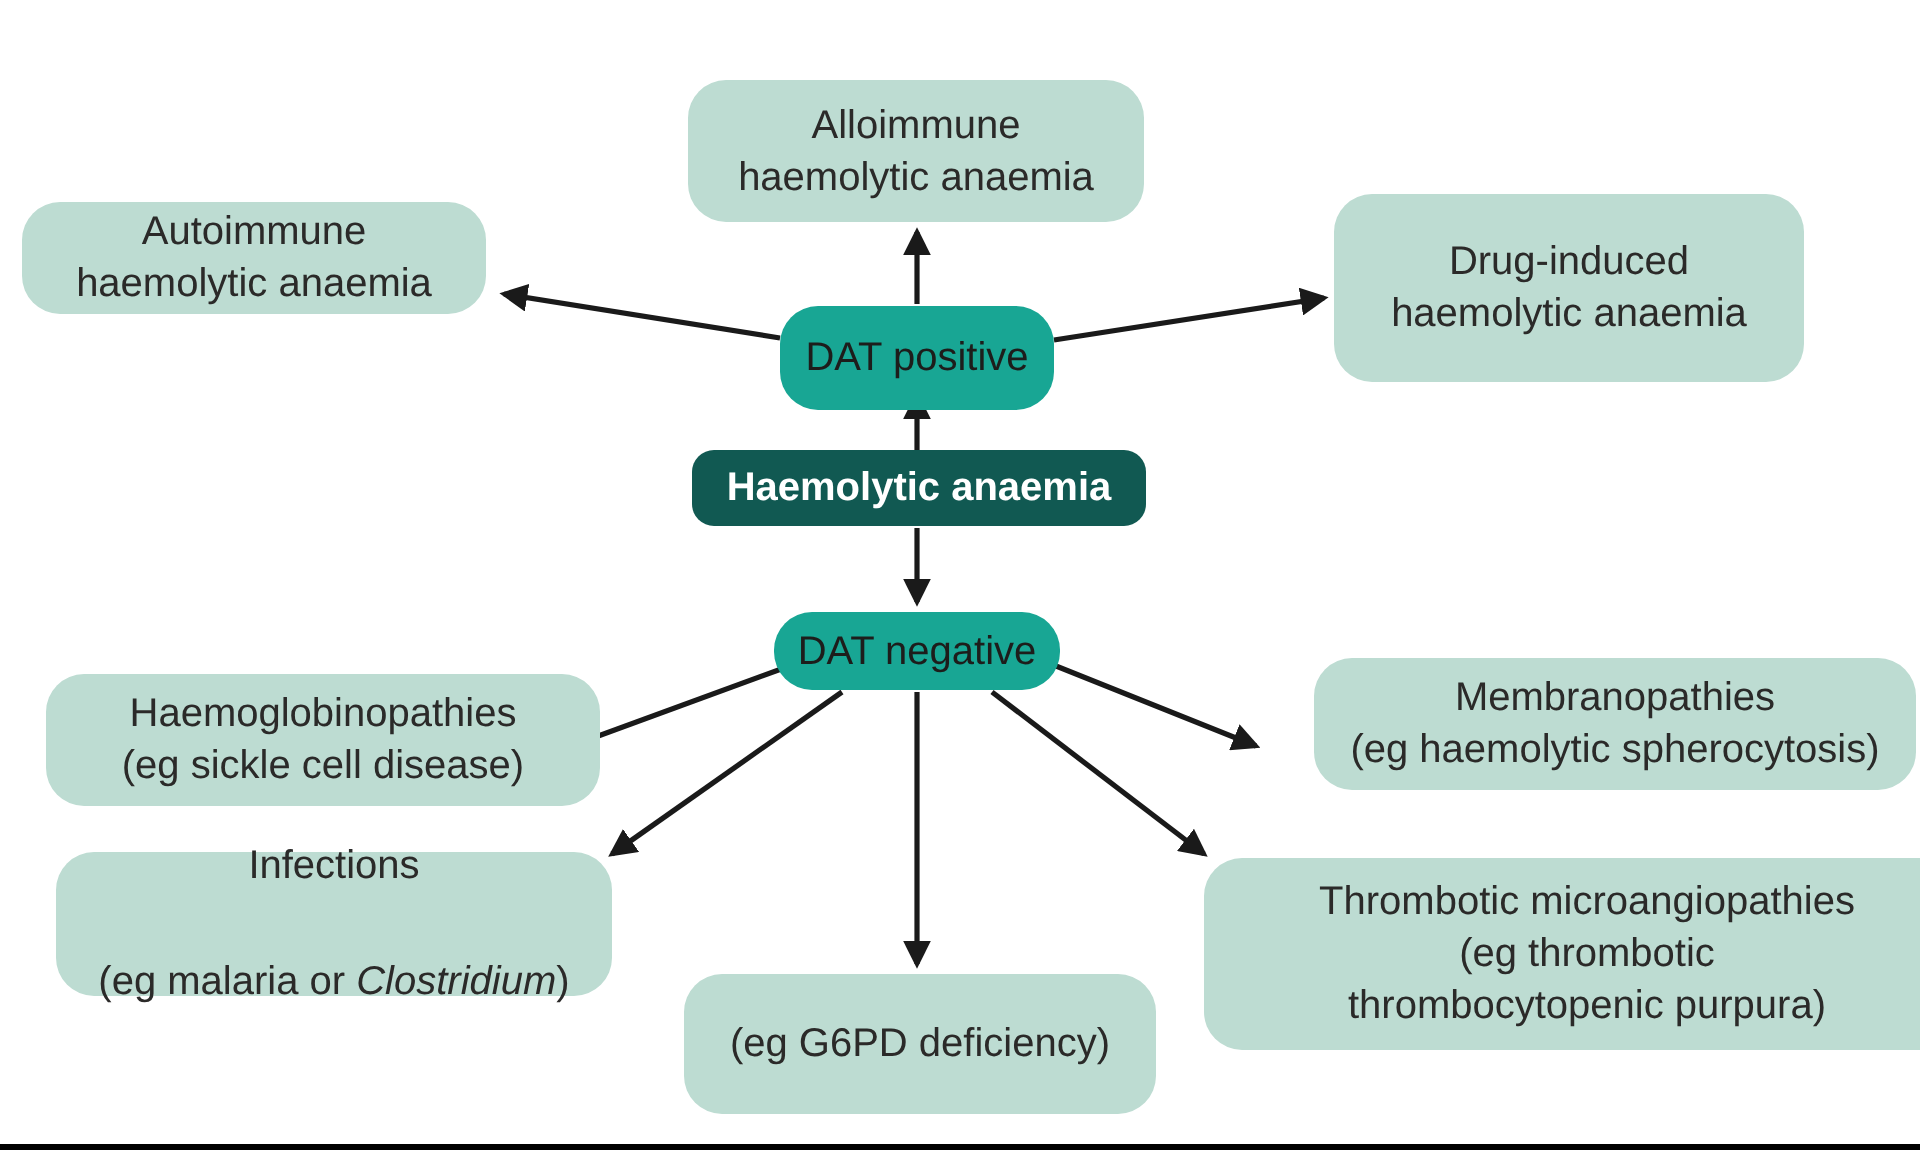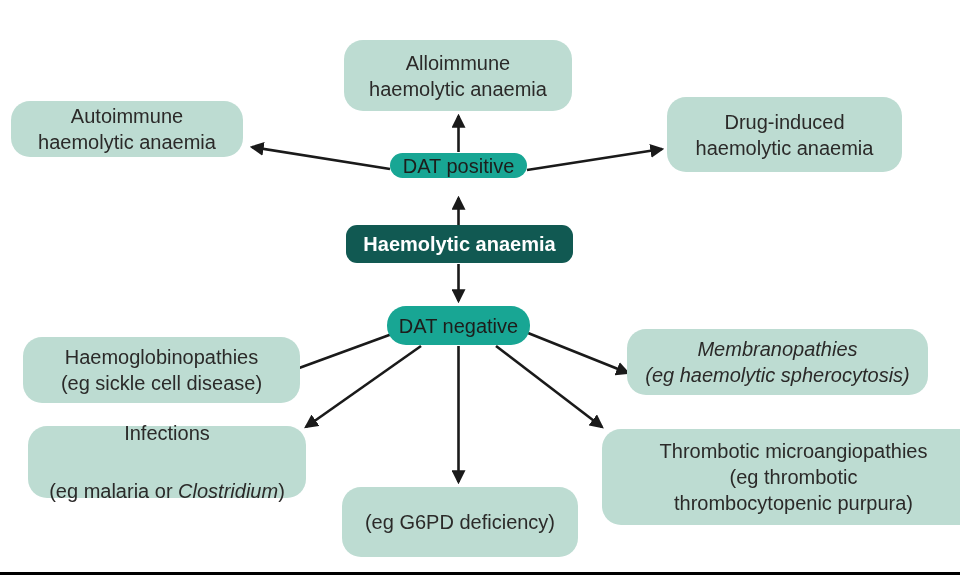--- a/index.html
+++ b/index.html
@@ -51,26 +51,26 @@
     border-radius: 11px;
     color: #ffffff;
     font-weight: 700;
   }
   .italic { font-style: italic; }
   .line { white-space: nowrap; }
 
   
   .n-alloimmune   { left: 344px; top: 40px;  width: 228px; height: 71px; }
   .n-autoimmune   { left: 11px;  top: 101px; width: 232px; height: 56px; }
-  .n-druginduced  { left: 667px; top: 97px;  width: 235px; height: 75px; }
-  .n-datpositive  { left: 390px; top: 153px; width: 137px; height: 25px; }
+  .n-druginduced  { left: 667px; top: 97px;  width: 235px; height: 94px; }
+  .n-datpositive  { left: 390px; top: 153px; width: 137px; height: 52px; }
   .n-root         { left: 346px; top: 225px; width: 227px; height: 38px; }
   .n-datnegative  { left: 387px; top: 306px; width: 143px; height: 39px; }
   .n-haemoglobin  { left: 23px;  top: 337px; width: 277px; height: 66px; }
-  .n-membrano     { left: 627px; top: 329px; width: 301px; height: 66px; font-style: italic; }
+  .n-membrano     { left: 657px; top: 329px; width: 301px; height: 66px; }
   .n-infections   { left: 28px;  top: 426px; width: 278px; height: 72px; gap: 32px; }
   .n-enzymo       { left: 342px; top: 487px; width: 236px; height: 70px; }
   .n-thrombotic   { left: 602px; top: 429px; width: 383px; height: 96px; }
 
   .bottom-rule {
     position: absolute;
     left: 0; top: 572px;
     width: 960px; height: 3px;
     background: #000000;
     z-index: 3;

